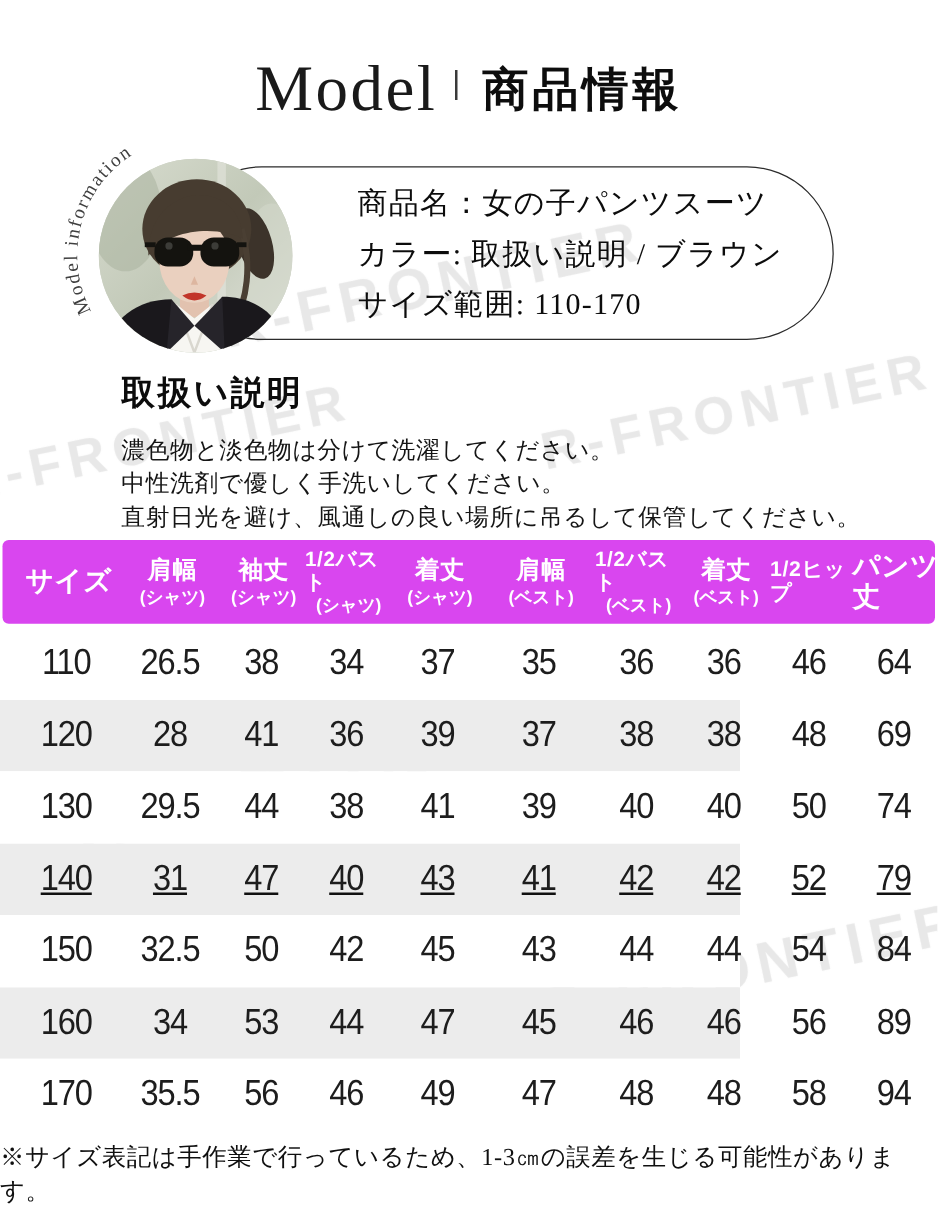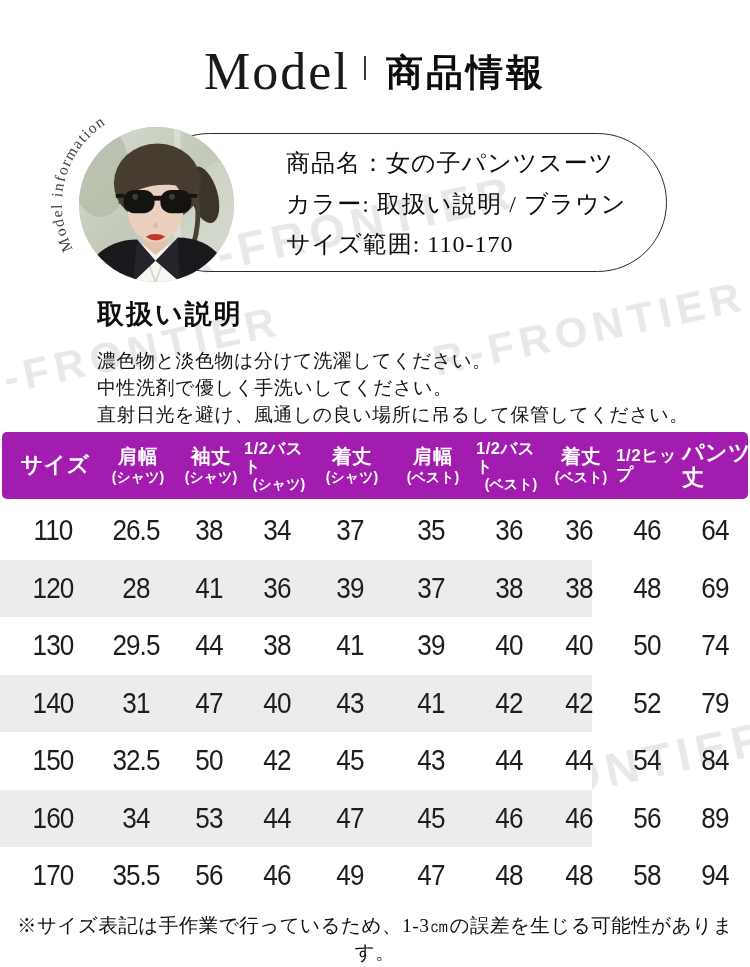--- a/index.html
+++ b/index.html
@@ -86,21 +86,21 @@
   .trow.alt { background:#ececec; }
   .tcell {
     display:flex; align-items:center; justify-content:center;
     font-family:"Liberation Sans",sans-serif; font-size:29px; font-weight:400;
     color:#1d1d1d; letter-spacing:-1px; transform:scaleX(0.9);
   }
 
   
   .footnote {
     position:absolute; left:0; top:912px; width:100%;
-    text-align:center; font-size:19.5px; color:#0f0f0f; letter-spacing:0.5px; z-index:2;
+    text-align:left; font-size:19.5px; color:#0f0f0f; letter-spacing:0.5px; z-index:2;
   }
 </style>
 </head>
 <body>
 
 <div class="page">
 
   <div class="wm wm1">R-FRONTIER</div>
   <div class="wm wm2">R-FRONTIER</div>
   <div class="wm wm3">R-FRONTIER</div>
@@ -174,21 +174,21 @@
   </section>
 
   <section class="care">
     <h2>取扱い説明</h2>
     <p>濃色物と淡色物は分けて洗濯してください。</p>
     <p>中性洗剤で優しく手洗いしてください。</p>
     <p>直射日光を避け、風通しの良い場所に吊るして保管してください。</p>
   </section>
 
   <section>
-    <div class="thead" style="background: #a21caf; color: rgb(255, 255, 255);">
+    <div class="thead" style="background: #d946ef; color: rgb(255, 255, 255);">
         <div class="hcell c0">
           <span class="hlabel">サイズ</span>
         </div>
         <div class="hcell c1">
           <span class="hlabel">肩幅</span>
           <span class="hsub">(シャツ)</span>
         </div>
         <div class="hcell c2">
           <span class="hlabel">袖丈</span>
           <span class="hsub">(シャツ)</span>
@@ -250,21 +250,21 @@
           <div class="tcell">29.5</div>
           <div class="tcell">44</div>
           <div class="tcell">38</div>
           <div class="tcell">41</div>
           <div class="tcell">39</div>
           <div class="tcell">40</div>
           <div class="tcell">40</div>
           <div class="tcell">50</div>
           <div class="tcell">74</div>
         </div>
-        <div class="trow alt" style="background: rgb(236, 236, 236);">
+        <div class="trow alt" style="background: rgb(236, 236, 236); text-decoration: underline;">
           <div class="tcell">140</div>
           <div class="tcell">31</div>
           <div class="tcell">47</div>
           <div class="tcell">40</div>
           <div class="tcell">43</div>
           <div class="tcell">41</div>
           <div class="tcell">42</div>
           <div class="tcell">42</div>
           <div class="tcell">52</div>
           <div class="tcell">79</div>

